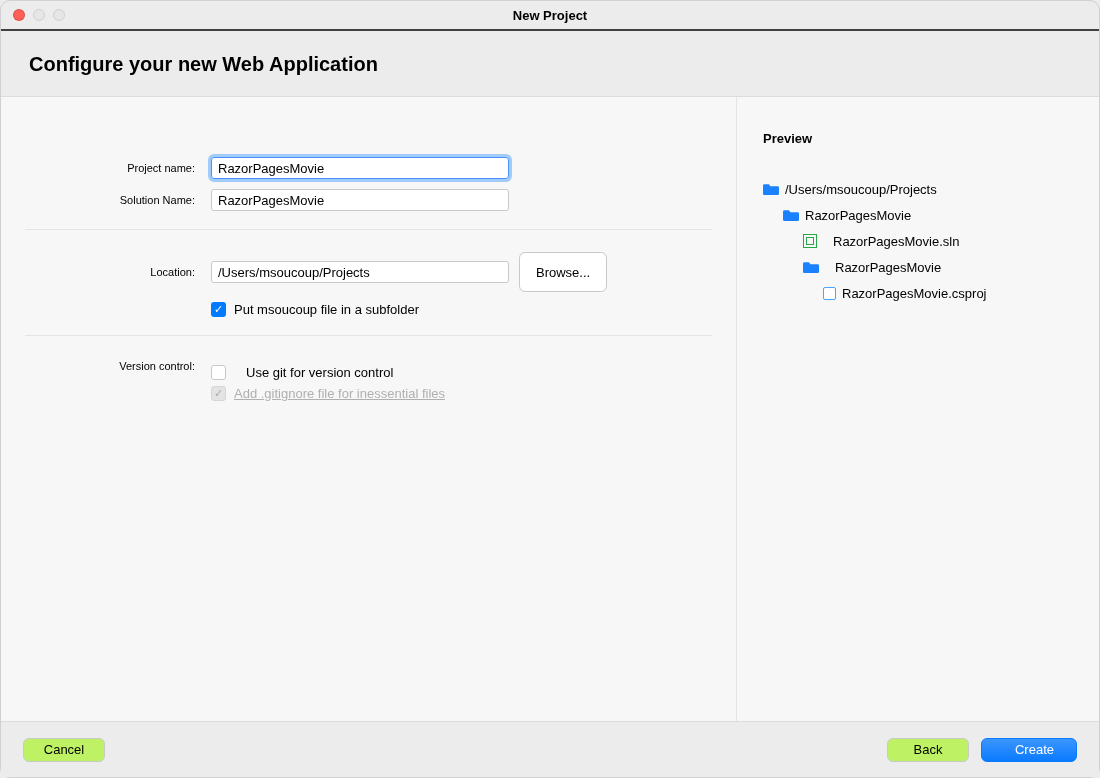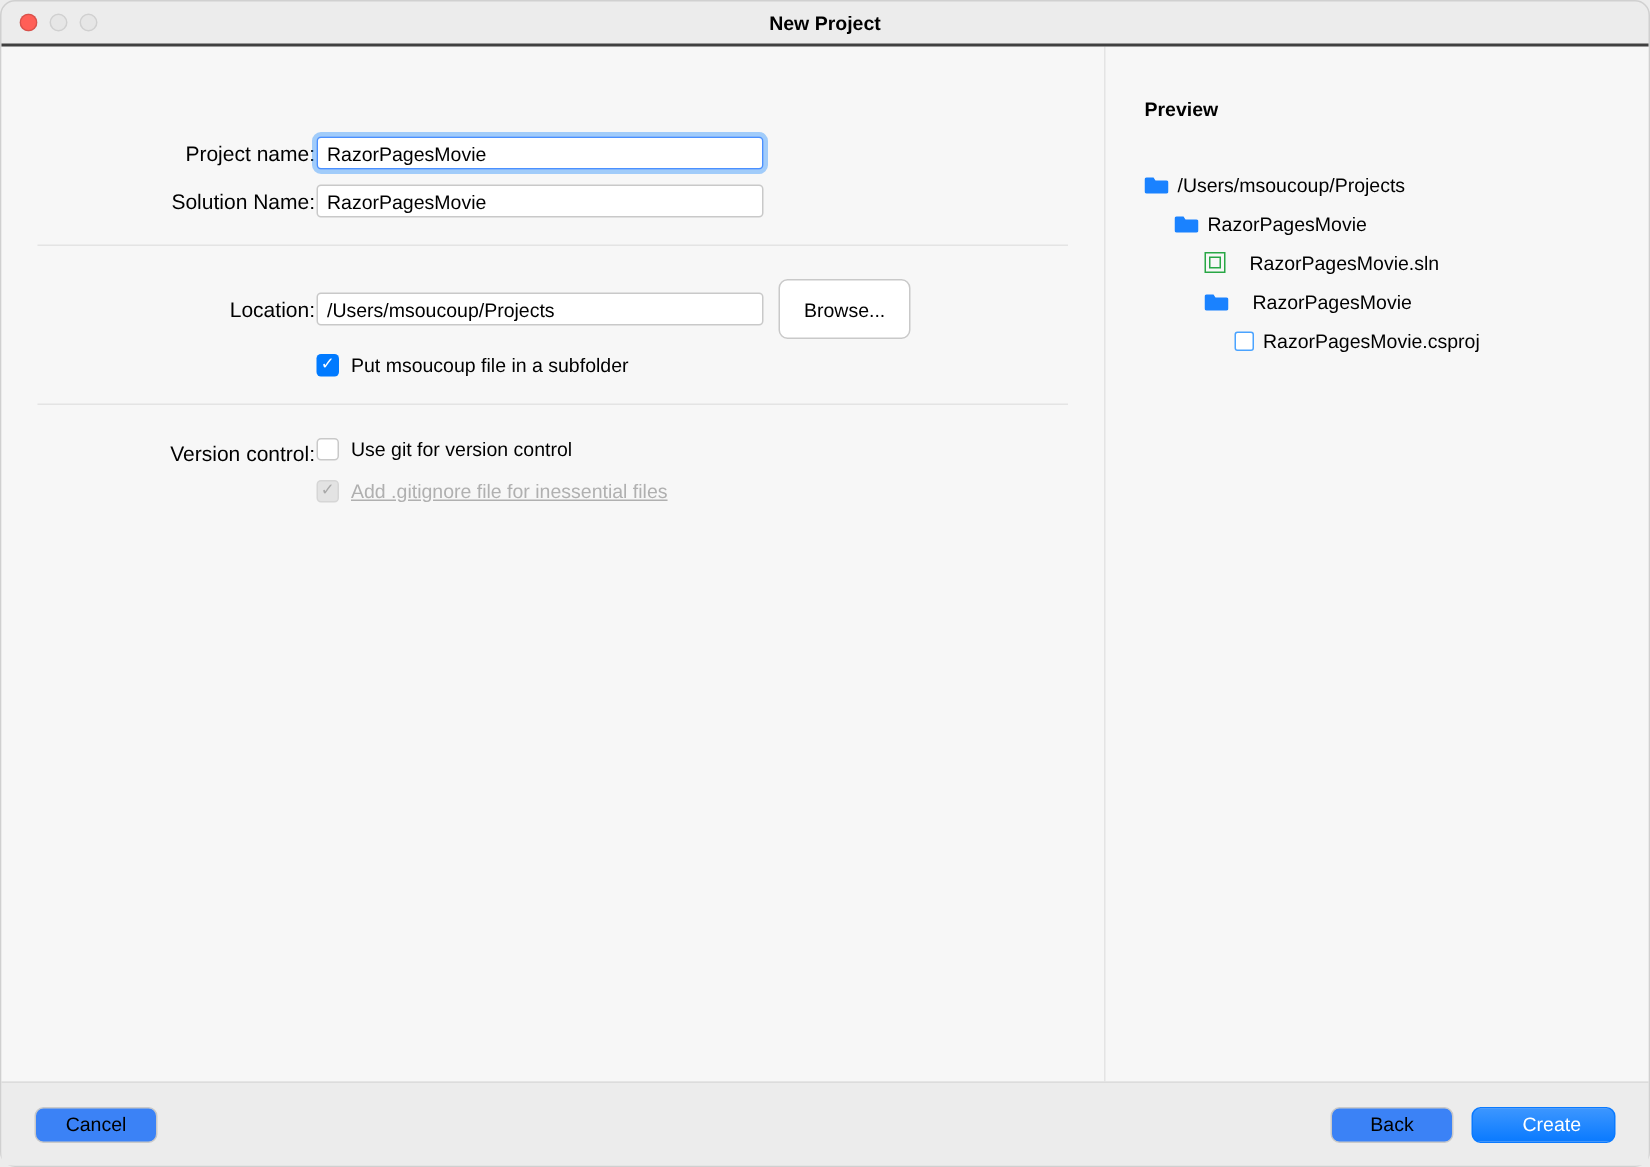--- a/index.html
+++ b/index.html
@@ -53,22 +53,22 @@
     }
     .preview-title { font-weight: 600; font-size: 13px; margin-bottom: 30px; }
 
     .form-row {
       display: flex; align-items: center;
       margin-bottom: 10px;
     }
     .form-label {
       width: 186px;
       text-align: right;
-      padding-right: 1px;
-      font-size: 14px;
+      padding-right: 16px;
+      font-size: 11px;
       color: #000;
     }
     .form-controls { flex: 1; display: flex; align-items: center; gap: 10px; }
 
     input.text-input {
       width: 298px; height: 22px;
       padding: 1px 6px;
       font-size: 13px;
       border: 1px solid #c9c9c9;
       border-radius: 3px;
@@ -125,21 +125,21 @@
       display: flex; align-items: center;
       padding: 0 22px;
     }
     .footer-spacer { flex: 1; }
     .btn {
       height: 24px; min-width: 82px;
       padding: 0 18px;
       font-size: 13px;
       border-radius: 6px;
       border: 1px solid #c9c9c9;
-      background: #3b82f6;
+      background: #bef264;
     }
     .btn-primary {
       background: linear-gradient(#3c96ff,#0a7aff);
       border: 1px solid #0a7aff;
       color: #fff;
       min-width: 96px;
       padding-left: 29px;
     }
     .footer .btn + .btn { margin-left: 12px; }
   </style>
@@ -150,20 +150,23 @@
 
   <div class="titlebar">
     <div class="traffic">
       <div class="dot dot-red"></div>
       <div class="dot dot-gray"></div>
       <div class="dot dot-gray"></div>
     </div>
     <div class="title">New Project</div>
   </div>
 
+  <div class="header-area">
+    <div class="page-title">Configure your new Web Application</div>
+  </div>
 
   <div class="content">
 
     <div class="left-pane">
 
       <div class="form-row">
         <div class="form-label">Project name:</div>
         <div class="form-controls">
           <input class="text-input focused" type="text" value="RazorPagesMovie" style="">
         </div>
@@ -189,21 +192,21 @@
       <div class="checkbox-row">
         <span class="cb cb-checked">✓</span>
         <span>Put msoucoup file in a subfolder</span>
       </div>
 
       <hr class="section-sep">
 
       <div class="form-row" style="align-items:flex-start;">
         <div class="form-label" style="padding-top:2px;">Version control:</div>
         <div>
-          <div style="display:flex;align-items:flex-start;gap:8px;height:22px;">
+          <div style="display:flex;align-items:flex-end;gap:20px;height:22px;">
             <span class="cb cb-unchecked"></span>
             <span>Use git for version control</span>
           </div>
           <div style="display:flex;align-items:center;gap:8px;height:26px;">
             <span class="cb cb-disabled-checked">✓</span>
             <span class="disabled-text">Add .gitignore file for inessential files</span>
           </div>
         </div>
       </div>
 

